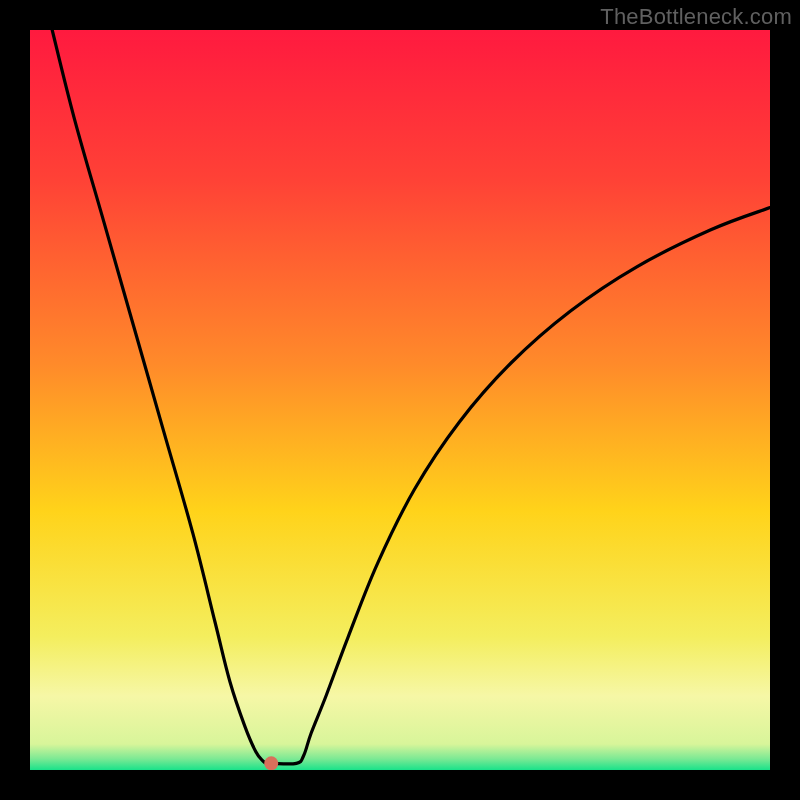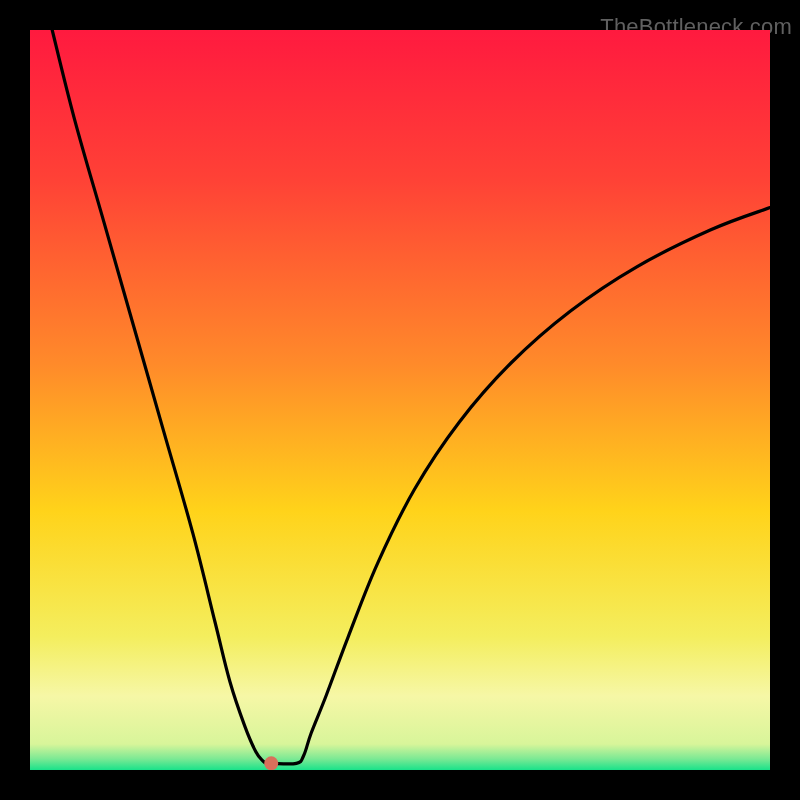--- a/index.html
+++ b/index.html
@@ -12,21 +12,21 @@
   }
   .plot-area {
     position: absolute;
     left: 30px;
     top: 30px;
     width: 740px;
     height: 740px;
   }
   .watermark {
     position: absolute;
-    top: 14px;
+    top: 4px;
     right: 8px;
     color: #606060;
     font-size: 22px;
     font-weight: 500;
     letter-spacing: 0.2px;
   }
   svg { display: block; }
 </style>
 </head>
 <body>

